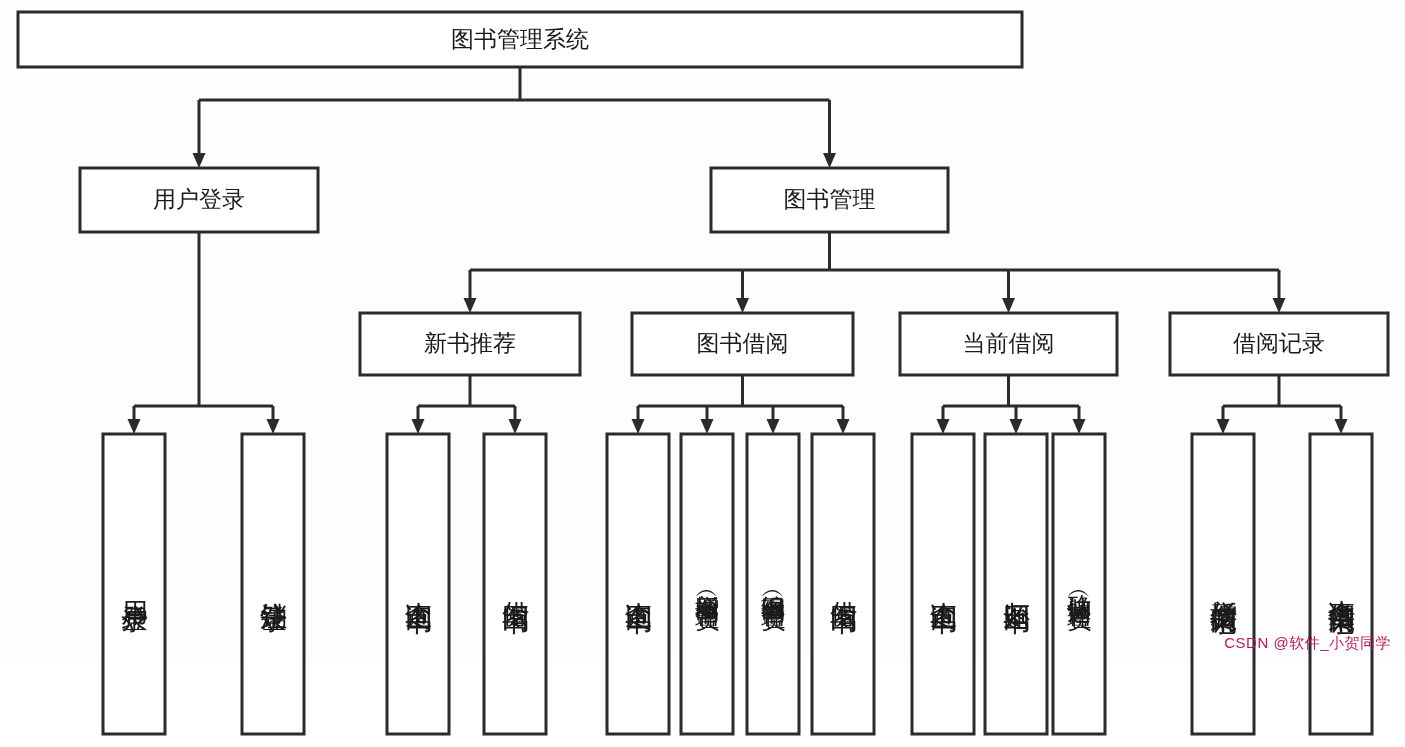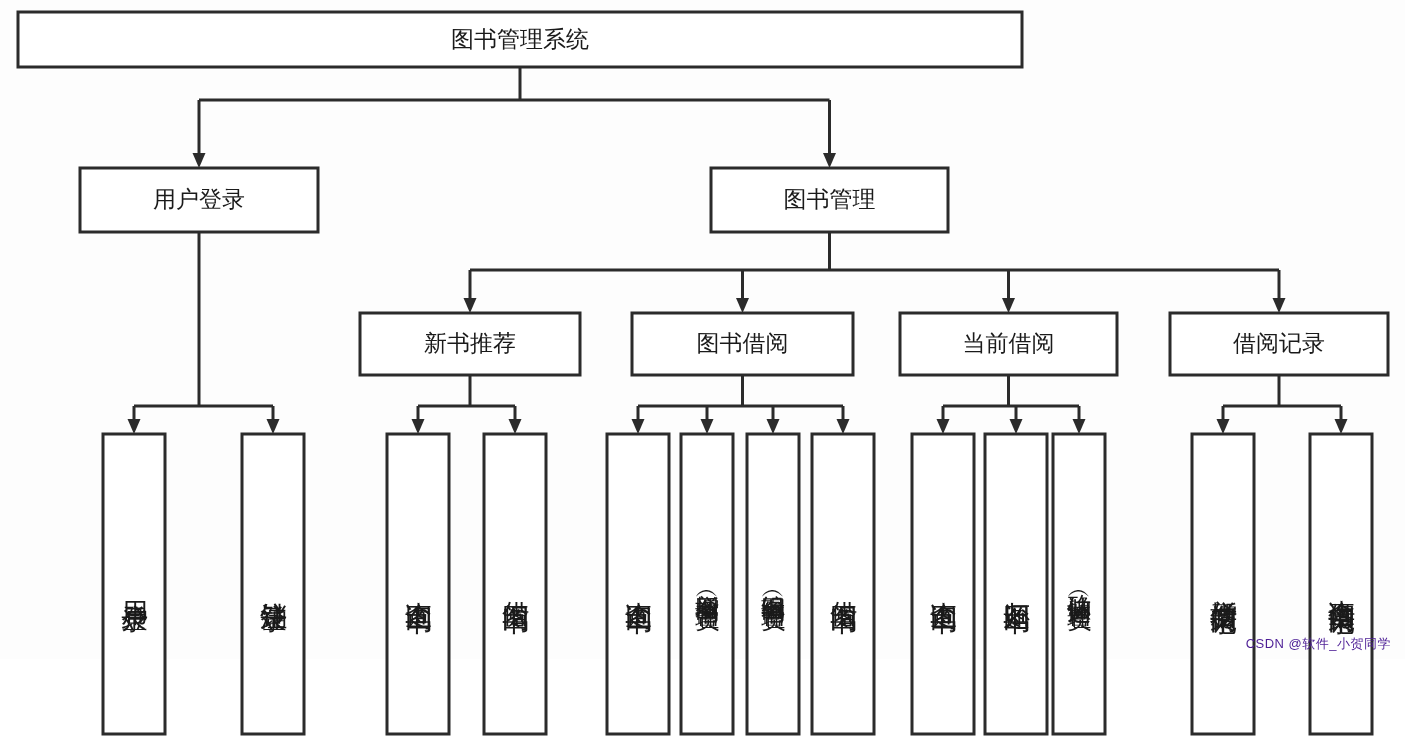--- a/index.html
+++ b/index.html
@@ -62,22 +62,22 @@
     align-items: center;
     justify-content: center;
     white-space: nowrap;
     pointer-events: none;
   }
   .watermark {
     position: absolute;
     right: 14px;
     bottom: 6px;
     font-family: "Liberation Sans", "DejaVu Sans", sans-serif;
-    font-size: 13px;
-    color: #4c1d95;
+    font-size: 15px;
+    color: #be185d;
     letter-spacing: 0.5px;
     white-space: nowrap;
   }
 </style>
 </head>
 <body>
 
 <div id="diagram-root">
 
   <svg id="flowchart" viewBox="0 0 1405 747">

